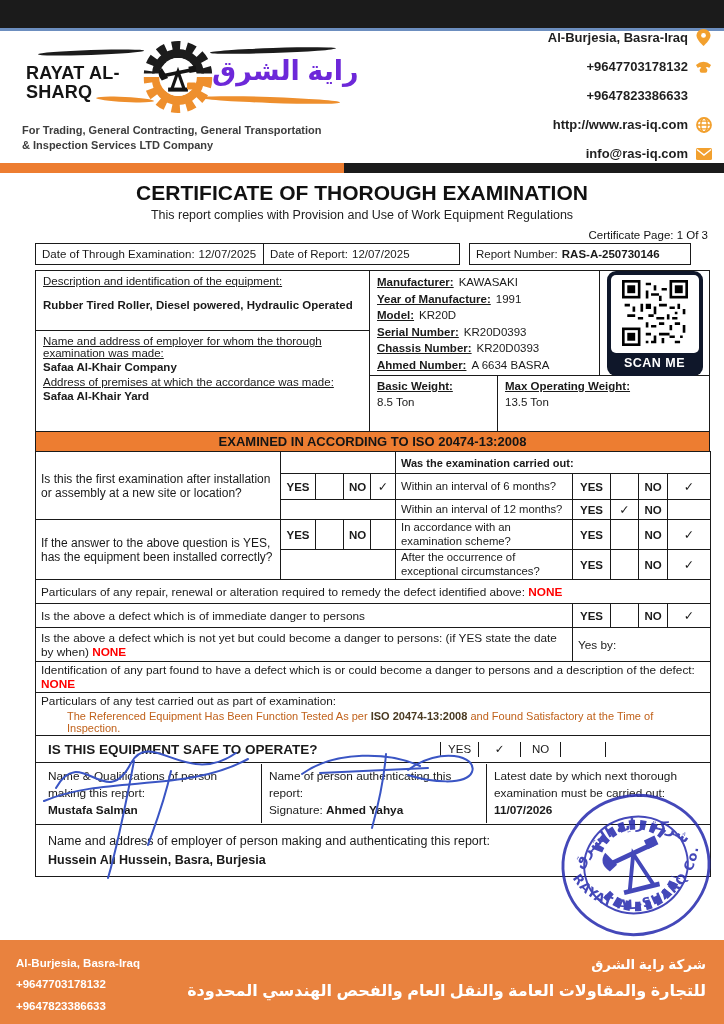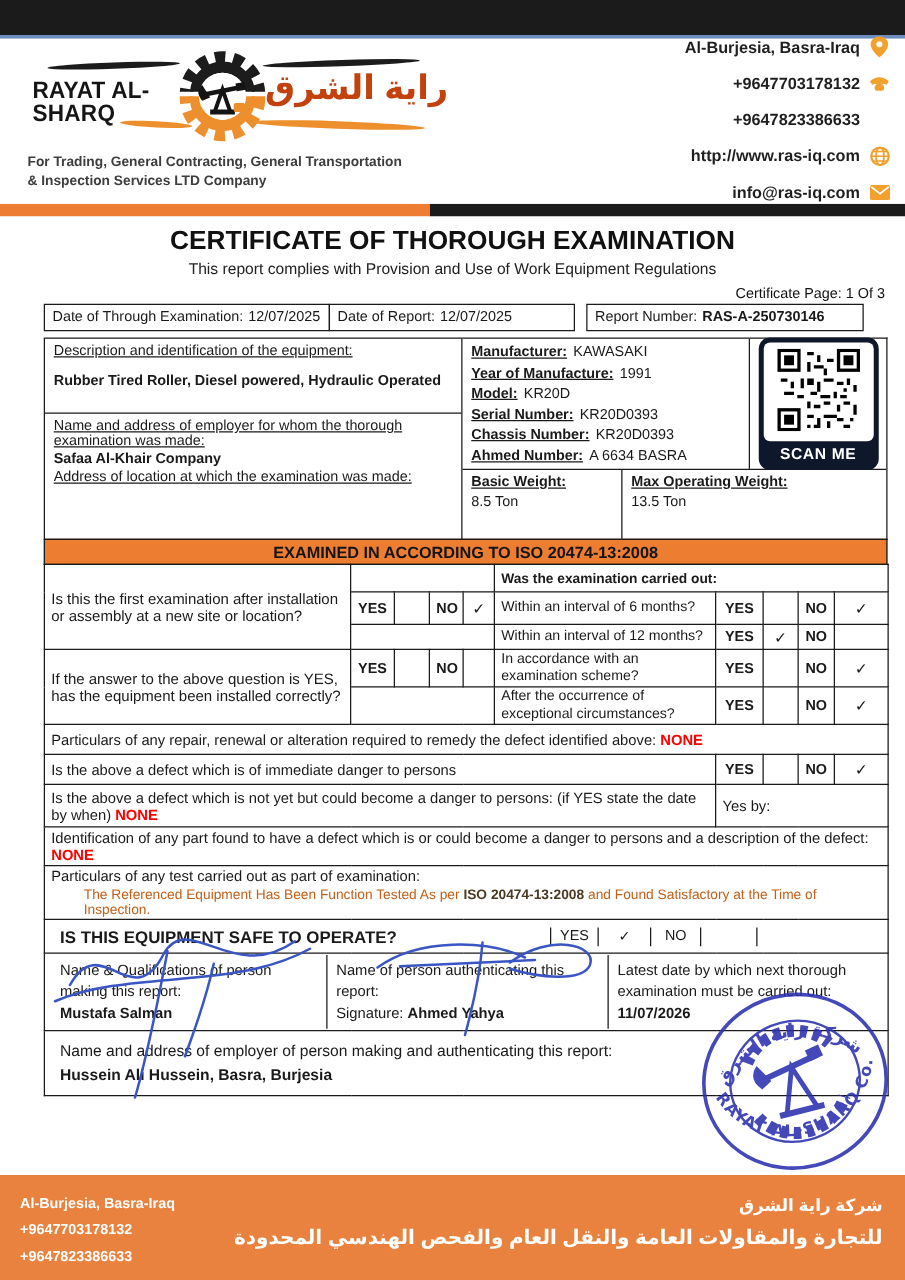--- a/index.html
+++ b/index.html
@@ -6,21 +6,21 @@
   .page{position:relative;width:724px;height:1024px;margin:0 auto;background:#ffffff;overflow:hidden;
         font-family:"Liberation Sans","DejaVu Sans",sans-serif;color:#1a1a1a;}
   
   .topbar{height:28px;background:#1b1b1b;}
   .blueline{height:3px;background:#6c8ebf;}
   .header{position:relative;height:132px;background:#fff;}
   .splitbar{height:10px;background:linear-gradient(to right,#ed7d31 0 47.5%,#1b1b1b 47.5% 100%);}
   
   .logo-en{position:absolute;left:26px;top:32px;width:118px;font-size:19px;font-weight:800;letter-spacing:.2px;
            line-height:1.0;transform:scaleX(.95);transform-origin:left;color:#151515;}
-  .logo-ar{position:absolute;left:212px;top:24px;font-size:27px;font-weight:700;color:#c2410c;direction:rtl;}
+  .logo-ar{position:absolute;left:212px;top:24px;font-size:27px;font-weight:700;color:#6d28d9;direction:rtl;}
   .gear-wrap{position:absolute;left:142px;top:0px;width:72px;height:92px;}
   .sw{position:absolute;border-radius:50%;}
   .sw-bl{left:38px;top:19px;width:106px;height:5px;background:#1c1c1c;transform:rotate(-2deg);}
   .sw-br{left:210px;top:17px;width:126px;height:5px;background:#1c1c1c;transform:rotate(-2deg);}
   .sw-ol{left:96px;top:66px;width:58px;height:5px;background:#ee8f2d;transform:rotate(3deg);}
   .sw-or{left:200px;top:66px;width:140px;height:6px;background:#ee8f2d;transform:rotate(2deg);}
   .tagline{position:absolute;left:22px;top:92px;width:330px;text-align:left;font-size:11px;font-weight:700;
            color:#3d3d3d;line-height:1.35;}
   
   .contact{position:absolute;right:12px;top:-8px;}
@@ -219,21 +219,22 @@
 
   <div class="equip">
     <div class="eq-left">
       <div class="eq-a">
         <div class="ulbl">Description and identification of the equipment:</div>
         <div class="eqv" style="margin-top:12px">Rubber Tired Roller, Diesel powered, Hydraulic Operated</div>
       </div>
       <div class="eq-b">
         <div class="ulbl" style="width:290px">Name and address of employer for whom the thorough examination was made:</div>
         <div class="eqv">Safaa Al-Khair Company</div>
-        <div class="ulbl" style="margin-top:3px">Address of location at which the examination was made:</div>
+        <div class="ulbl" style="margin-top:3px">Address of premises at which the accordance was made:</div>
+        <div class="eqv">Safaa Al-Khair Yard</div>
       </div>
     </div>
     <div class="eq-right">
       <div class="eq-top">
         <div class="eq-man">
           <div class="mline"><span class="mlbl">Manufacturer:</span><span>KAWASAKI</span></div>
           <div class="mline"><span class="mlbl">Year of Manufacture:</span><span>1991</span></div>
           <div class="mline"><span class="mlbl">Model:</span><span>KR20D</span></div>
           <div class="mline"><span class="mlbl">Serial Number:</span><span>KR20D0393</span></div>
           <div class="mline"><span class="mlbl">Chassis Number:</span><span>KR20D0393</span></div>

